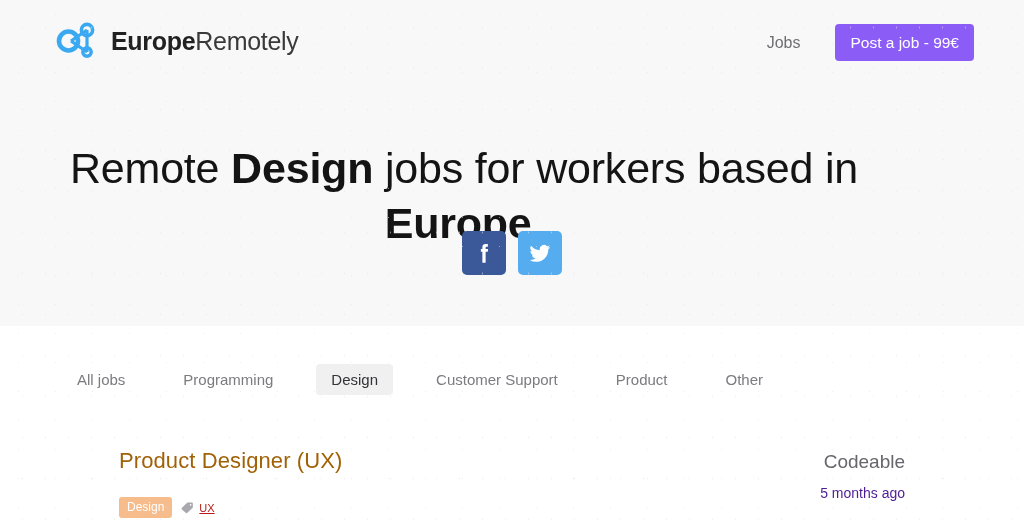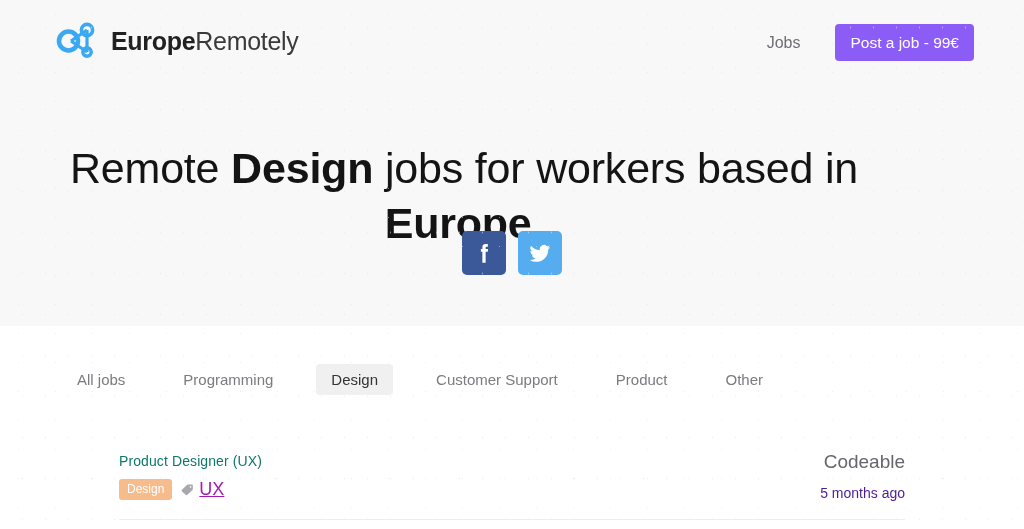--- a/index.html
+++ b/index.html
@@ -155,25 +155,25 @@
   .job-row {
     display: flex;
     align-items: flex-start;
     justify-content: space-between;
     padding: 10px 0 18px 0;
     border-bottom: 1px solid #eeeef0;
   }
   .job-left { padding-top: 0; }
   .job-title {
     display: block;
-    font-size: 14px;
-    color: #0f766e;
+    font-size: 22px;
+    color: #a16207;
     text-decoration: none;
     line-height: 22px;
-    margin-bottom: 7px;
+    margin-bottom: 25px;
     letter-spacing: .1px;
   }
   .job-meta {
     display: flex;
     align-items: center;
     gap: 9px;
   }
   .cat-badge {
     background: #f7bc8b;
     color: #ffffff;
@@ -183,22 +183,22 @@
     line-height: 12px;
     text-decoration: none;
     display: inline-block;
   }
   .tag-wrap {
     display: flex;
     align-items: center;
     gap: 5px;
   }
   .tag-link {
-    font-size: 18px;
-    color: #a21caf;
+    font-size: 11px;
+    color: #b91c1c;
     text-decoration: underline;
   }
   .job-right {
     text-align: right;
     padding-top: 3px;
   }
   .company {
     font-size: 19px;
     color: #66666c;
     line-height: 18px;

